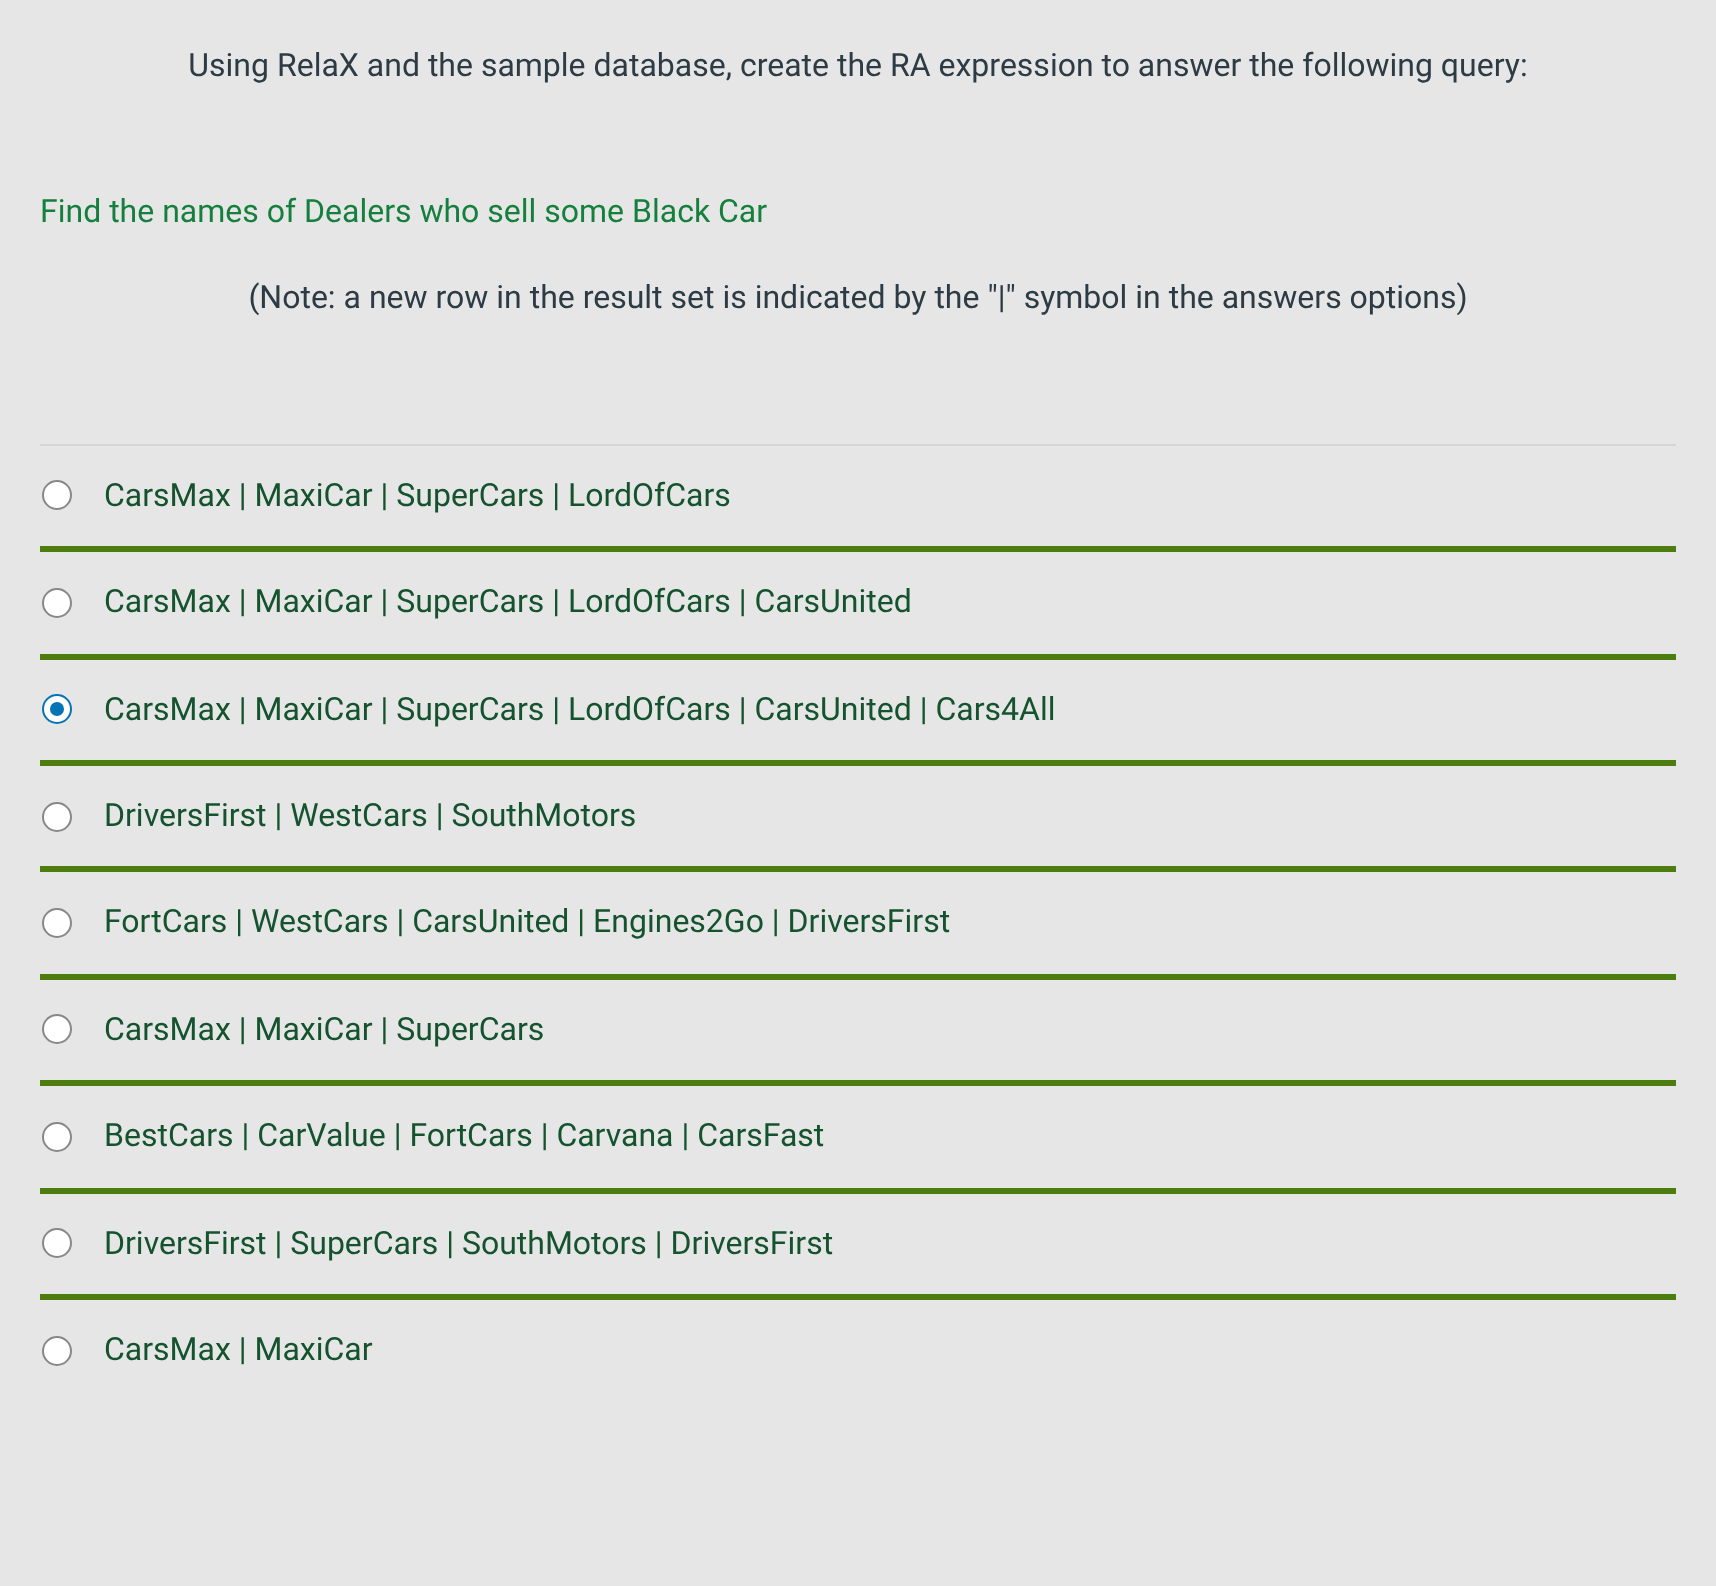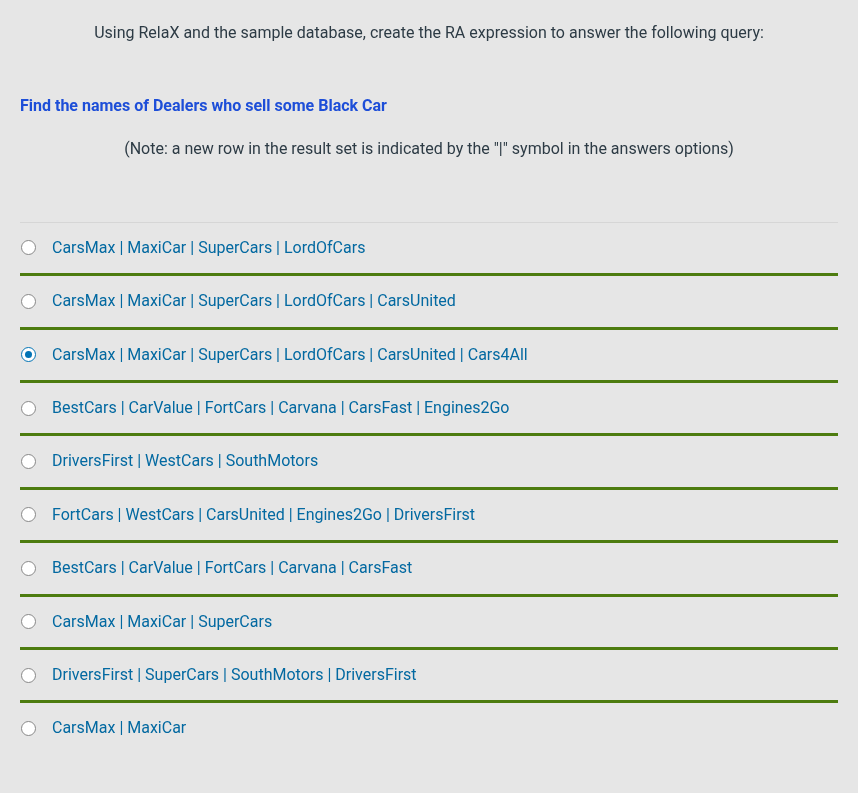--- a/index.html
+++ b/index.html
@@ -18,22 +18,22 @@
     .question-container {
       padding: 20px 20px 20px 20px;
     }
     .question-text {
       color: #2d3b45;
       line-height: 1.6;
       margin-bottom: 18px;
       text-align: center;
     }
     .question-bold {
-      font-weight: 700;
-      color: #1d4ed8;
+      font-weight: 400;
+      color: #15803d;
       margin-bottom: 18px;
       line-height: 1.6;
       margin-top: 47px;
     }
     .options-list {
       margin-top: 60px;
     }
     .option-row {
       display: flex;
       align-items: center;
@@ -70,21 +70,21 @@
       width: 7px;
       height: 7px;
       border-radius: 50%;
       background: #0374b5;
       display: none;
     }
     .radio-outer.selected .radio-inner {
       display: block;
     }
     .option-label {
-      color: #0369a1;
+      color: #14532d;
       font-size: 16px;
       cursor: pointer;
       line-height: 1.4;
     }
   </style>
 </head>
 <body>
 
 <div class="question-container">
   <p class="question-text">Using RelaX and the sample database, create the RA expression to answer the following query:</p>
@@ -110,45 +110,39 @@
           <div class="radio-outer selected">
             <div class="radio-inner"></div>
           </div>
         </div>
         <span class="option-label">CarsMax | MaxiCar | SuperCars | LordOfCars | CarsUnited | Cars4All</span>
       </div>
       <div class="option-row">
         <div class="radio-wrapper">
           <div class="radio-outer"></div>
         </div>
-        <span class="option-label">BestCars | CarValue | FortCars | Carvana | CarsFast | Engines2Go</span>
-      </div>
-      <div class="option-row">
-        <div class="radio-wrapper">
-          <div class="radio-outer"></div>
-        </div>
         <span class="option-label">DriversFirst | WestCars | SouthMotors</span>
       </div>
       <div class="option-row">
         <div class="radio-wrapper">
           <div class="radio-outer"></div>
         </div>
         <span class="option-label">FortCars | WestCars | CarsUnited | Engines2Go | DriversFirst</span>
       </div>
       <div class="option-row">
         <div class="radio-wrapper">
           <div class="radio-outer"></div>
         </div>
-        <span class="option-label">BestCars | CarValue | FortCars | Carvana | CarsFast</span>
+        <span class="option-label">CarsMax | MaxiCar | SuperCars</span>
       </div>
       <div class="option-row">
         <div class="radio-wrapper">
           <div class="radio-outer"></div>
         </div>
-        <span class="option-label">CarsMax | MaxiCar | SuperCars</span>
+        <span class="option-label">BestCars | CarValue | FortCars | Carvana | CarsFast</span>
       </div>
       <div class="option-row">
         <div class="radio-wrapper">
           <div class="radio-outer"></div>
         </div>
         <span class="option-label">DriversFirst | SuperCars | SouthMotors | DriversFirst</span>
       </div>
       <div class="option-row">
         <div class="radio-wrapper">
           <div class="radio-outer"></div>

